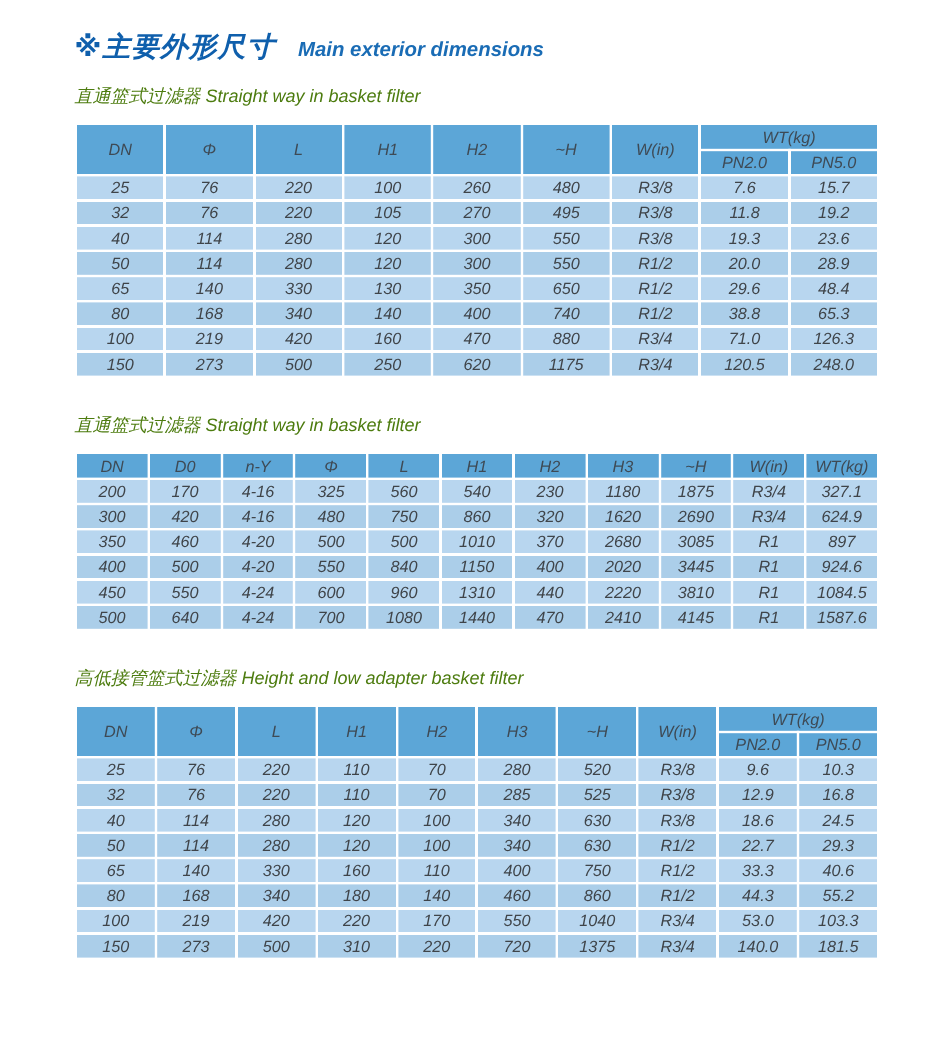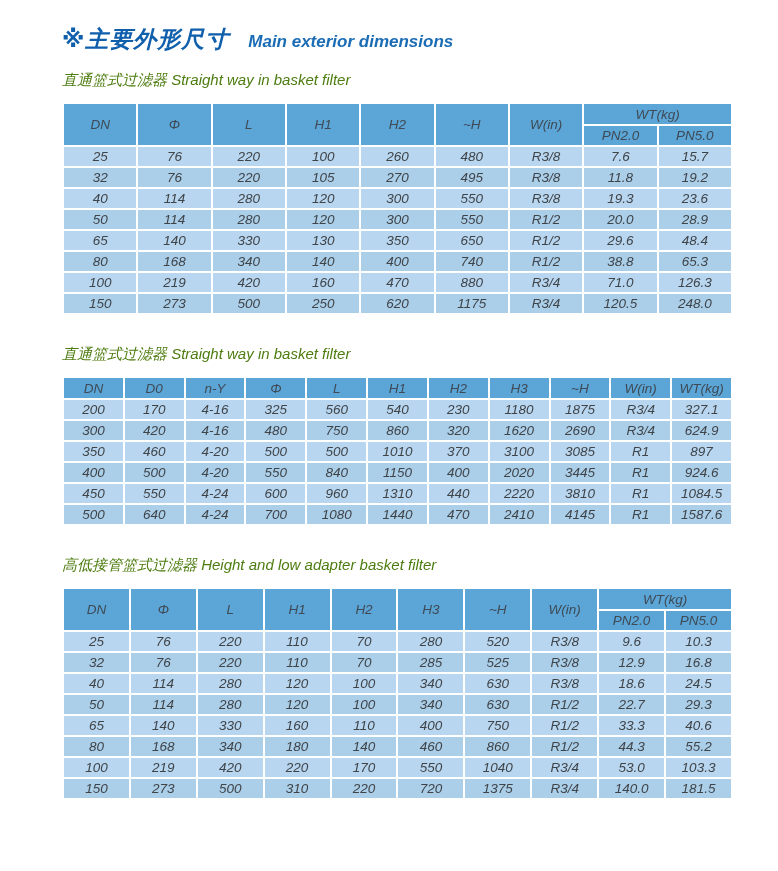--- a/index.html
+++ b/index.html
@@ -246,21 +246,21 @@
             <td>624.9</td>
           </tr>
           <tr>
             <td>350</td>
             <td>460</td>
             <td>4-20</td>
             <td>500</td>
             <td>500</td>
             <td>1010</td>
             <td>370</td>
-            <td>3100</td>
+            <td>2680</td>
             <td>3085</td>
             <td>R1</td>
             <td>897</td>
           </tr>
           <tr>
             <td>400</td>
             <td>500</td>
             <td>4-20</td>
             <td>550</td>
             <td>840</td>

